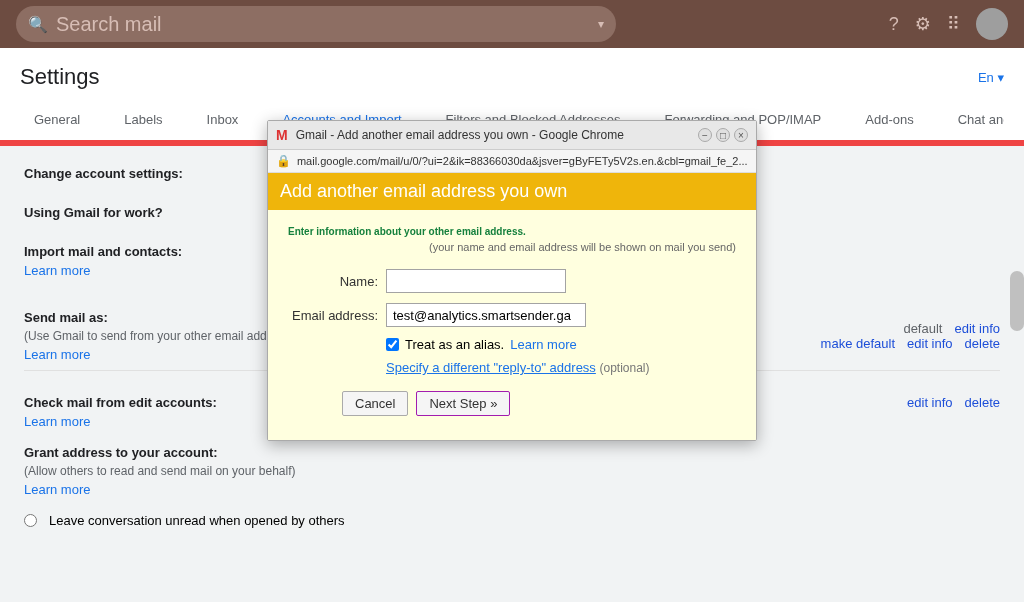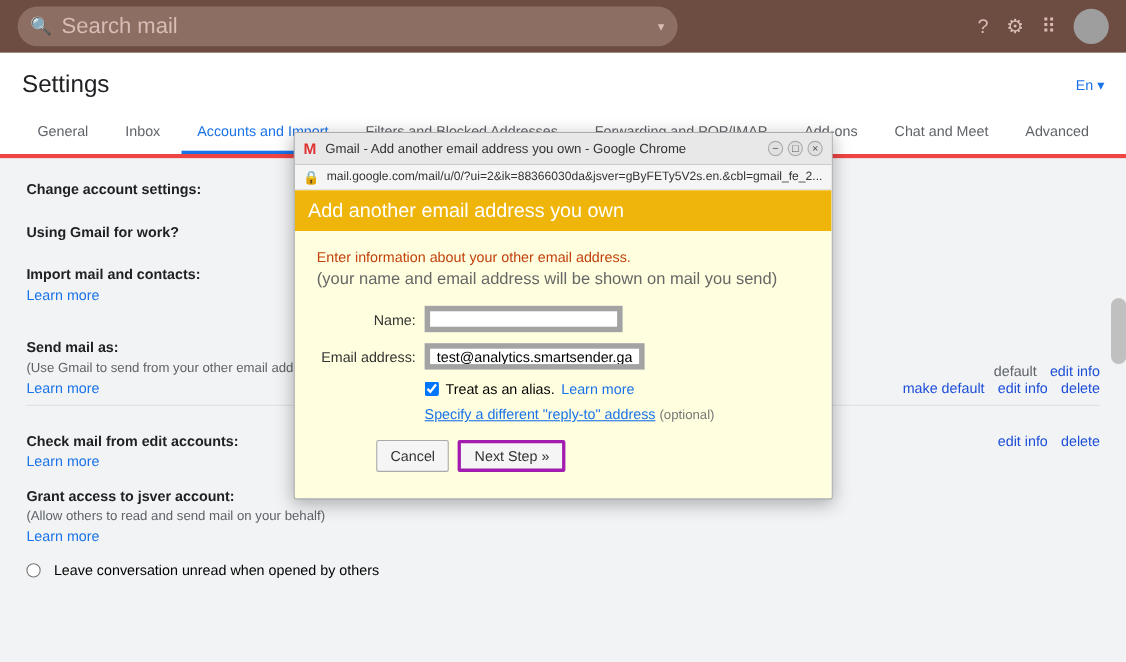--- a/index.html
+++ b/index.html
@@ -37,39 +37,38 @@
     .search-icon { color: #d7bdb5; font-size: 16px; }
     .search-dropdown { color: #d7bdb5; margin-left: auto; font-size: 12px; }
     .top-right { margin-left: auto; display: flex; align-items: center; gap: 16px; }
     .top-icon { color: #d7bdb5; font-size: 18px; cursor: pointer; }
     .avatar { width: 32px; height: 32px; border-radius: 50%; background: #9e9e9e; }
 
     
     .settings-header {
       background: #fff;
       padding: 16px 20px 0 20px;
-      border-bottom: 4px solid #ef4444;
+      border-bottom: 6px solid #ef4444;
     }
     .settings-title {
       font-size: 22px;
       color: #202124;
       font-weight: 400;
       margin-bottom: 12px;
       display: flex;
       justify-content: space-between;
       align-items: center;
     }
     .lang { font-size: 13px; color: #1a73e8; cursor: pointer; }
 
     
     .tabs {
       display: flex;
-      gap: 0;
+      gap: 16px;
       overflow-x: auto;
-      justify-content: space-between;
     }
     .tab {
       padding: 10px 14px;
       font-size: 13px;
       color: #5f6368;
       cursor: pointer;
       white-space: nowrap;
       border-bottom: 3px solid transparent;
       text-decoration: none;
     }
@@ -96,21 +95,21 @@
       font-size: 12px;
       color: #5f6368;
       margin-bottom: 4px;
     }
     .link { color: #1a73e8; cursor: pointer; text-decoration: none; font-size: 13px; }
     .section { margin-bottom: 24px; }
 
     .send-mail-row {
       display: flex;
       justify-content: space-between;
-      align-items: flex-end;
+      align-items: center;
       padding: 8px 0;
       border-bottom: 1px solid #e0e0e0;
     }
     .action-links { display: flex; gap: 12px; align-items: center; }
     .action-link { color: #1d4ed8; cursor: pointer; font-size: 13px; text-decoration: none; }
     .default-badge { color: #5f6368; font-size: 13px; }
 
     
     .modal-overlay {
       position: fixed;
@@ -159,44 +158,45 @@
     }
     .modal-heading {
       background: #efb50b;
       color: #fff;
       font-size: 18px;
       font-weight: normal;
       padding: 8px 12px;
       margin: -16px -20px 16px -20px;
     }
     .modal-desc {
-      font-size: 13px;
-      color: #c2410c;
+      font-size: 10px;
+      color: #15803d;
       margin-bottom: 4px;
-      font-weight: 400;
+      font-weight: 700;
     }
     .modal-desc-sub {
-      font-size: 15px;
+      font-size: 11px;
       color: #666;
       margin-bottom: 16px;
+      text-align: right;
     }
     .form-row {
       display: flex;
       align-items: center;
       margin-bottom: 10px;
       gap: 8px;
     }
     .form-label {
       width: 90px;
       text-align: right;
       font-size: 13px;
       color: #333;
     }
     .form-input {
-      border: 5px solid #a3a3a3;
+      border: 1px solid #a3a3a3;
       padding: 3px 6px;
       font-size: 13px;
       width: 180px;
       height: 24px;
     }
     .checkbox-row {
       display: flex;
       align-items: center;
       gap: 6px;
       margin-left: 98px;
@@ -221,21 +221,21 @@
       background: #f5f5f5;
       border: 1px solid #aaa;
       border-radius: 2px;
       cursor: pointer;
       color: #333;
     }
     .btn-next {
       padding: 4px 12px;
       font-size: 13px;
       background: #f5f5f5;
-      border: 3px solid #a21caf;
+      border: 1px solid #a21caf;
       border-radius: 2px;
       cursor: pointer;
       color: #333;
       font-weight: 500;
     }
     .check-mail-section { margin-top: 16px; }
     .grant-access-section { margin-top: 16px; }
     .leave-convo-row { display: flex; align-items: center; gap: 12px; margin-top: 16px; }
     .scrollbar-right {
       position: fixed;
@@ -265,20 +265,21 @@
   </div>
 </div>
 
 <div class="settings-header">
   <div class="settings-title">
     <span>Settings</span>
     <span class="lang">En ▾</span>
   </div>
   <div class="tabs">
     <a class="tab">General</a>
+    <a class="tab">Labels</a>
     <a class="tab">Inbox</a>
     <a class="tab active">Accounts and Import</a>
     <a class="tab">Filters and Blocked Addresses</a>
     <a class="tab">Forwarding and POP/IMAP</a>
     <a class="tab">Add-ons</a>
     <a class="tab">Chat and Meet</a>
     <a class="tab">Advanced</a>
 
   </div>
 </div>
@@ -326,21 +327,21 @@
         <a class="link">Learn more</a>
       </div>
       <div class="action-links">
         <a class="action-link">edit info</a>
         <a class="action-link">delete</a>
       </div>
     </div>
   </div>
 
   <div class="grant-access-section">
-    <div class="section-title">Grant access to jsver account:</div>
+    <div class="section-title">Grant address to your account:</div>
     <div class="section-sub">(Allow others to read and send mail on your behalf)</div>
     <a class="link">Learn more</a>
   </div>
 
   <div class="leave-convo-row">
     <input type="radio" style="">
     <span>Leave conversation unread when opened by others</span>
   </div>
 
   <div class="modal-overlay">

